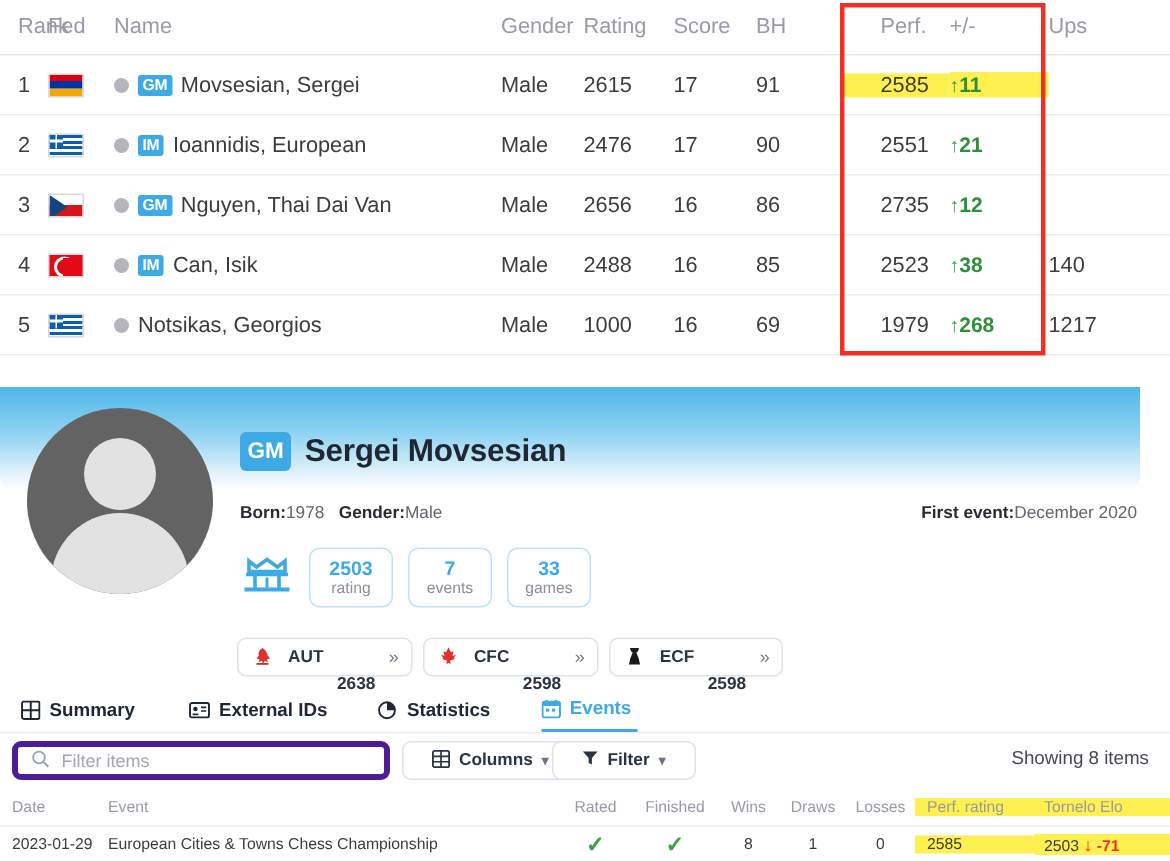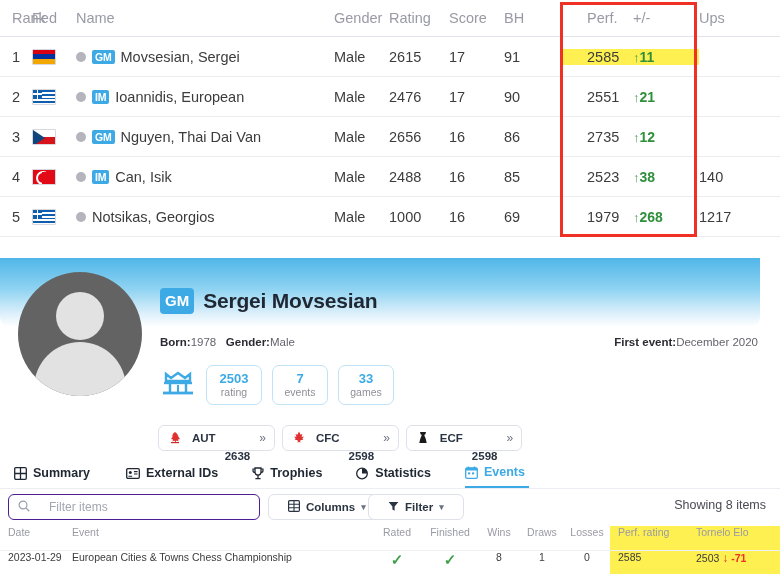--- a/index.html
+++ b/index.html
@@ -97,34 +97,34 @@
   
   .tabs { position:absolute; left:0; top:462px; width:780px; height:26px; display:flex; gap:0; }
   .tab { display:flex; align-items:center; gap:6px; font-size:12.5px; font-weight:700; color:#1f2733;
          height:26px; padding:0 0 4px 0; }
   .tab .ti { display:flex; align-items:center; }
   .tab.active { color:#3daae5; border-bottom:2px solid #3daae5; }
   .tabs-underline { position:absolute; left:0; top:488px; width:780px; height:1px; background:#eceef3; }
 
   
   .toolbar { position:absolute; left:0; top:494px; width:780px; height:26px; }
-  .filter-input { position:absolute; left:8px; top:0; width:252px; height:26px; border:1px solid #4c1d95;
-                  border-radius:6px; display:flex; align-items:center; gap:19px; padding:0 9px;
+  .filter-input { position:absolute; left:8px; top:0; width:252px; height:26px; border:4px solid #4c1d95;
+                  border-radius:6px; display:flex; align-items:center; gap:8px; padding:0 9px;
                   font-size:12px; color:#a3a6b1; background:#fff; }
   .tb-btn { position:absolute; top:0; height:26px; border:1px solid #dfe1ea; border-radius:6px;
             display:flex; align-items:center; gap:6px; padding:0 19px; font-size:11.5px;
             font-weight:700; color:#2b3442; background:#fff; }
   .tb-columns { left:268px; }
   .tb-filter  { left:368px; }
   .tb-csv     { left:450px; }
   .showing { position:absolute; right:14px; top:4px; font-size:12.5px; color:#4a4a55; }
 
   
   .ev-table { position:absolute; left:0; top:526px; width:780px; }
-  .ev-row { display:flex; height:24px; }
+  .ev-row { display:flex; align-items:center; height:24px; }
   .ev-head { color:#9a9aa6; font-size:10.5px; }
   .ev-body { font-size:10.5px; color:#3c3c3c; height:24px; border-top:1px solid #f0f0f4; }
   .ev-date { width:72px; padding-left:8px; }
   .ev-event { width:300px; }
   .ev-rated { width:50px; text-align:center; }
   .ev-fin { width:56px; text-align:center; }
   .ev-wins { width:42px; text-align:center; }
   .ev-draws { width:44px; text-align:center; }
   .ev-losses { width:46px; text-align:center; }
   .ev-perf { width:80px; padding-left:8px; }
@@ -366,30 +366,20 @@
         <svg width="14" height="11" viewBox="0 0 14 11">
             <rect x="0.7" y="0.7" width="12.6" height="9.6" rx="1.2" stroke="#1f2733" stroke-width="1.3" fill="none"></rect>
             <circle cx="4.3" cy="4.6" r="1.5" fill="#1f2733"></circle>
             <path d="M8 3.6 h3.5 M8 6 h3.5 M2.4 8.2 h3.8" stroke="#1f2733" stroke-width="1.1"></path>
           </svg>
       </span>
       <span>External IDs</span>
     </div>
     <div class="tab" style="margin-left:34px;">
       <span class="ti">
-        <svg width="12" height="13" viewBox="0 0 12 13">
-            <path d="M3 1 h6 v4 a3 3 0 0 1 -6 0z" stroke="#1f2733" stroke-width="1.3" fill="none"></path>
-            <path d="M3 2 H1 v1.4 a2 2 0 0 0 2 2 M9 2 h2 v1.4 a2 2 0 0 1 -2 2" stroke="#1f2733" stroke-width="1.2" fill="none"></path>
-            <path d="M6 8 v3 M3.4 11.6 h5.2" stroke="#1f2733" stroke-width="1.3"></path>
-          </svg>
-      </span>
-      <span>Trophies</span>
-    </div>
-    <div class="tab" style="margin-left:34px;">
-      <span class="ti">
         <svg width="13" height="13" viewBox="0 0 13 13">
             <circle cx="6" cy="6.5" r="5.3" stroke="#1f2733" stroke-width="1.3" fill="none"></circle>
             <path d="M6 6.5 V1.2 A5.3 5.3 0 0 1 11.3 6.5z" fill="#1f2733"></path>
           </svg>
       </span>
       <span>Statistics</span>
     </div>
     <div class="tab active" style="margin-left:34px; padding-right:4px;">
       <span class="ti">
         <svg width="13" height="13" viewBox="0 0 13 13">

